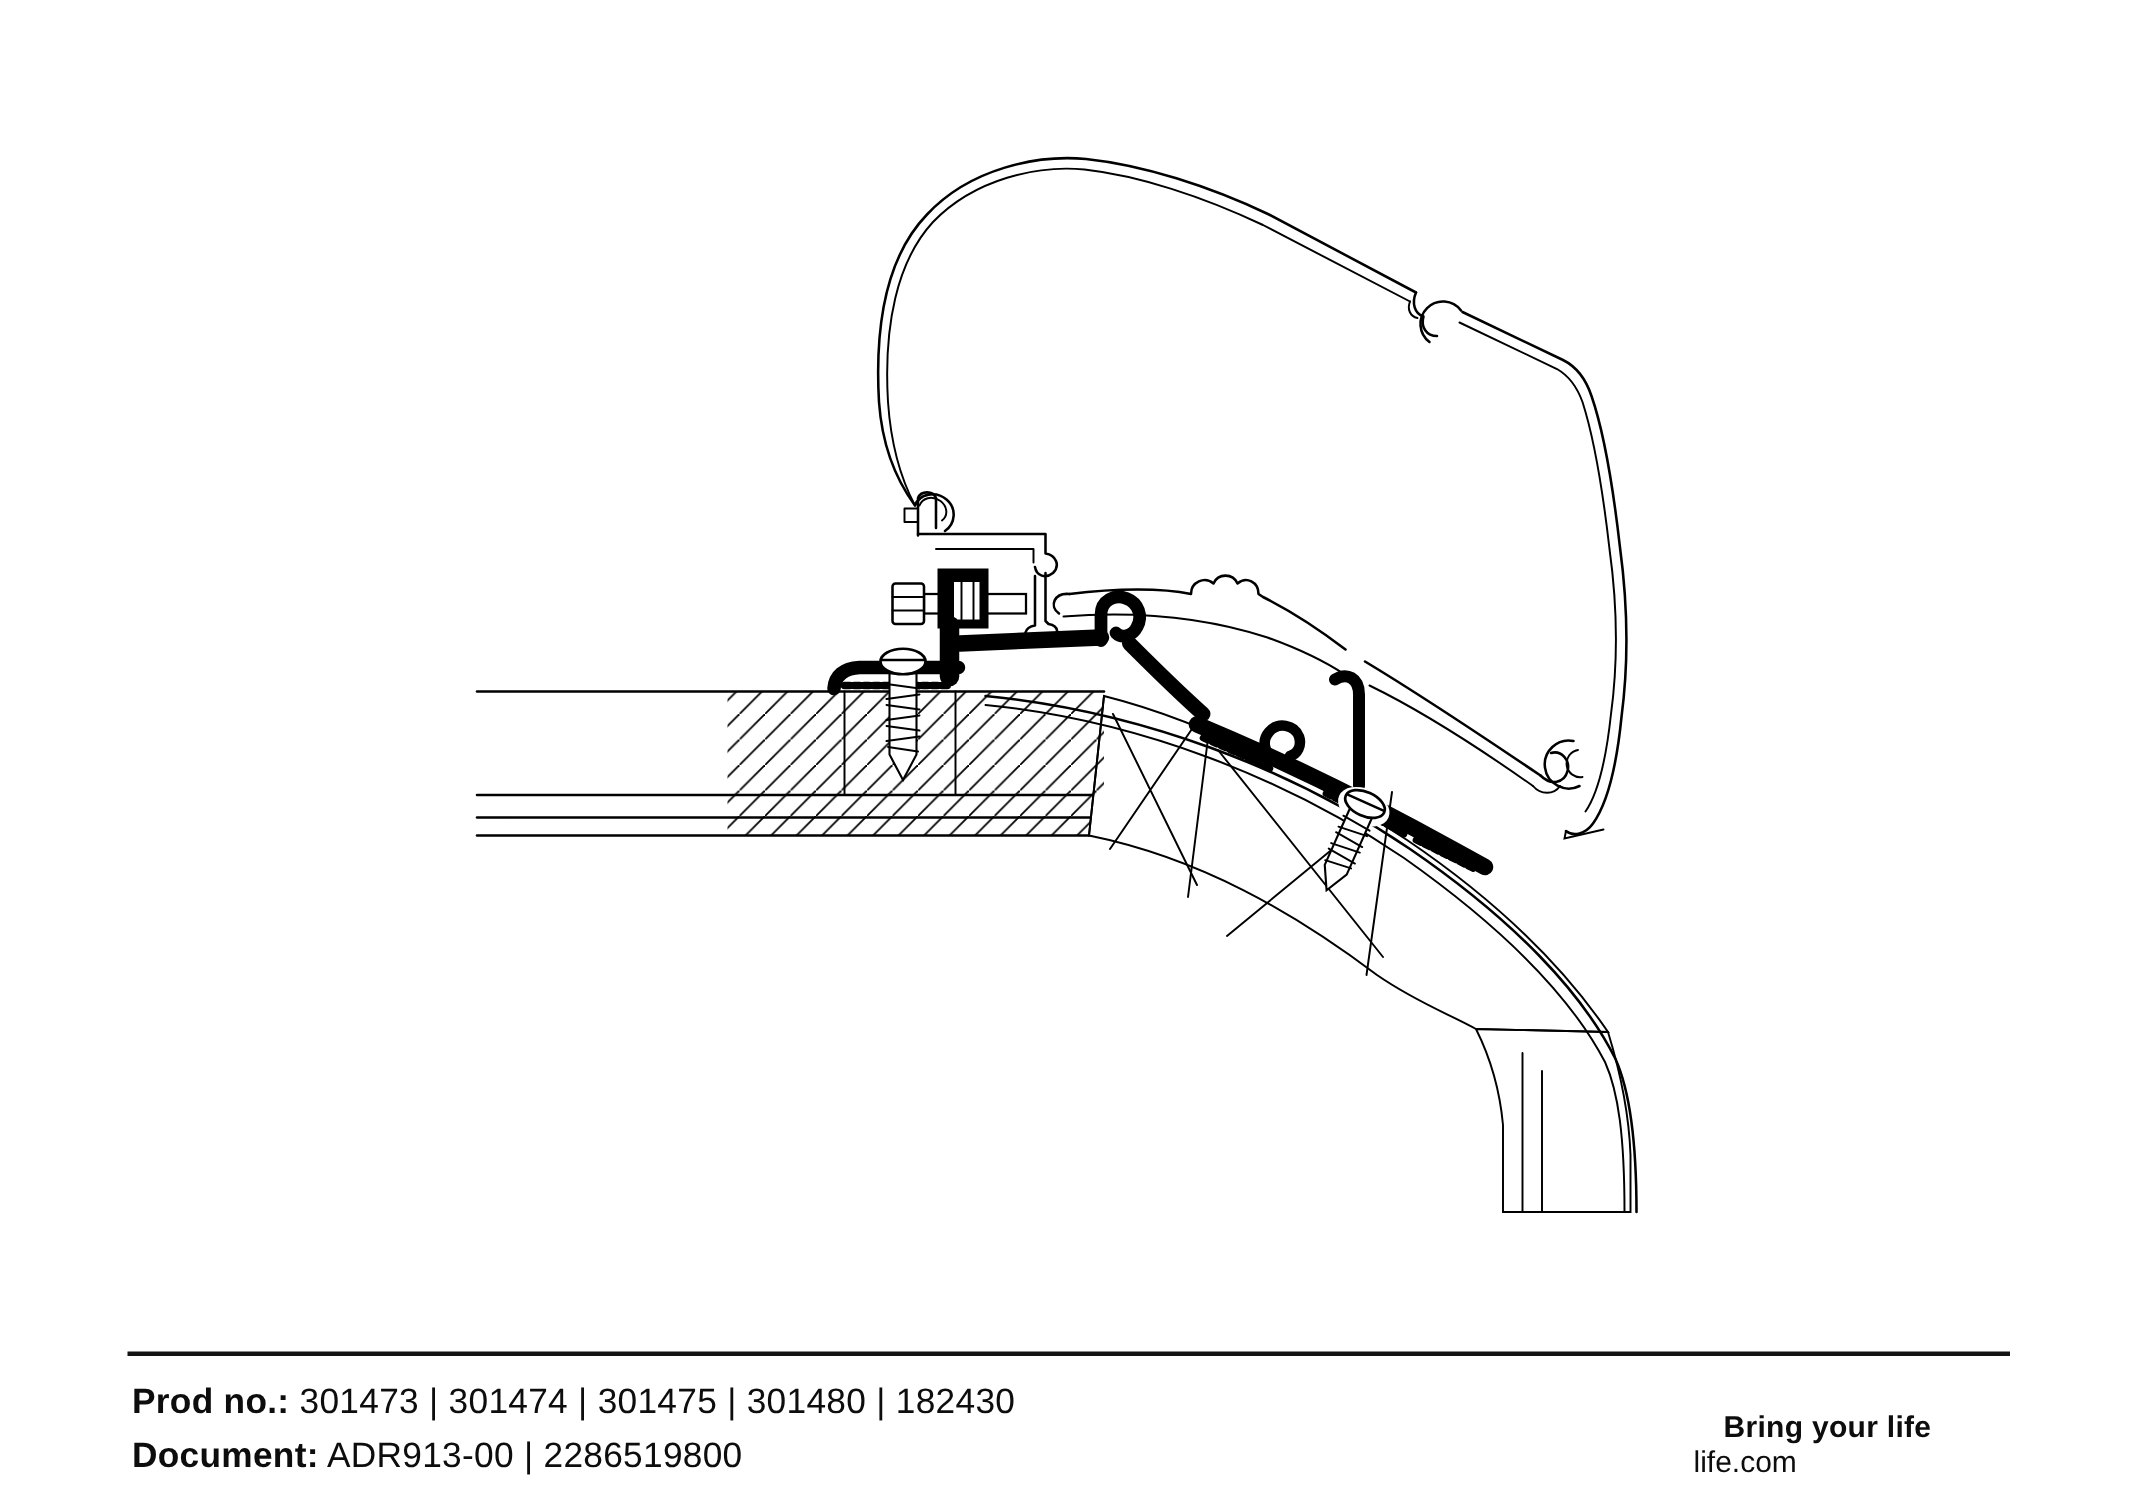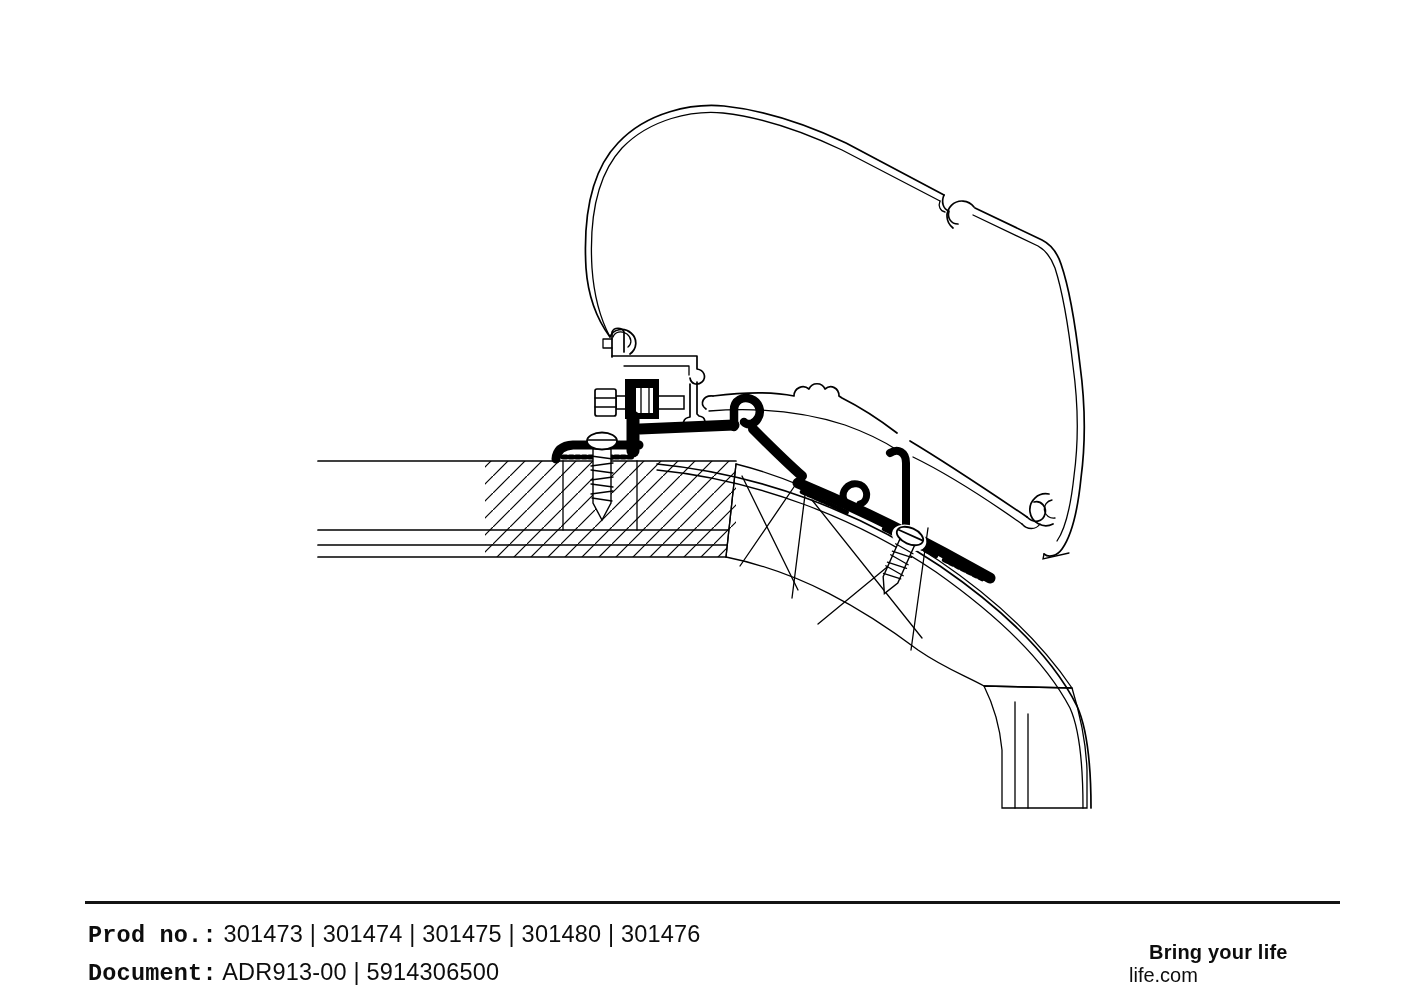--- a/index.html
+++ b/index.html
@@ -5,21 +5,21 @@
   html,body{margin:0;padding:0;background:#fff;}
   body{width:1428px;height:993px;position:relative;overflow:hidden;
        font-family:"Liberation Sans","DejaVu Sans",sans-serif;color:#0d0d0d;}
   .canvas{position:absolute;inset:0;background:#fff;}
   svg.drawing{position:absolute;left:0;top:0;}
   .thin{stroke:#000;fill:none;stroke-width:1.7;stroke-linecap:round;stroke-linejoin:round;}
   .hair{stroke:#000;fill:none;stroke-width:1.3;stroke-linecap:round;}
   .bold{stroke:#000;fill:none;stroke-linecap:round;stroke-linejoin:round;}
   .footer-rule{position:absolute;left:85px;top:901px;width:1255px;height:3px;background:#141414;}
   .footer-left{position:absolute;left:88px;top:916px;font-size:23.5px;line-height:36px;letter-spacing:.2px;white-space:nowrap;}
-  .footer-left .lbl{font-weight:bold;font-family:Liberation Mono, monospace;}
+  .footer-left .lbl{font-weight:bold;}
   .footer-right{position:absolute;left:1129px;top:941px;font-size:20px;line-height:23px;white-space:nowrap;}
   .footer-right .tag{font-weight:bold;letter-spacing:.2px;margin-left:20px;}
 </style>
 </head>
 <body>
 
 <div class="canvas">
 
   <svg class="drawing" width="1428" height="993" viewBox="0 0 1428 993" role="img" aria-label="Cross-section technical line drawing of an awning rail adapter clamped to a curved vehicle roof with mounting screws and bolt">
     <defs>
@@ -146,25 +146,25 @@
       <ellipse cx="910" cy="536" rx="14" ry="8" fill="#fff" stroke="#000" stroke-width="1.8"></ellipse>
       <path class="thin" d="M897,535 H923"></path>
     </g>
   </svg>
 
   <div class="footer-rule"></div>
 
   <div class="footer-left">
     <div>
       <span class="lbl">Prod no.:</span>
-      <span>301473 | 301474 | 301475 | 301480 | 301476</span>
+      <span>301473 | 301474 | 301475 | 301480 | 182430</span>
     </div>
     <div>
       <span class="lbl">Document:</span>
-      <span>ADR913-00 | 5914306500</span>
+      <span>ADR913-00 | 2286519800</span>
     </div>
   </div>
 
   <div class="footer-right">
     <div class="tag">Bring your life</div>
     <div>life.com</div>
   </div>
 
 </div>
 

